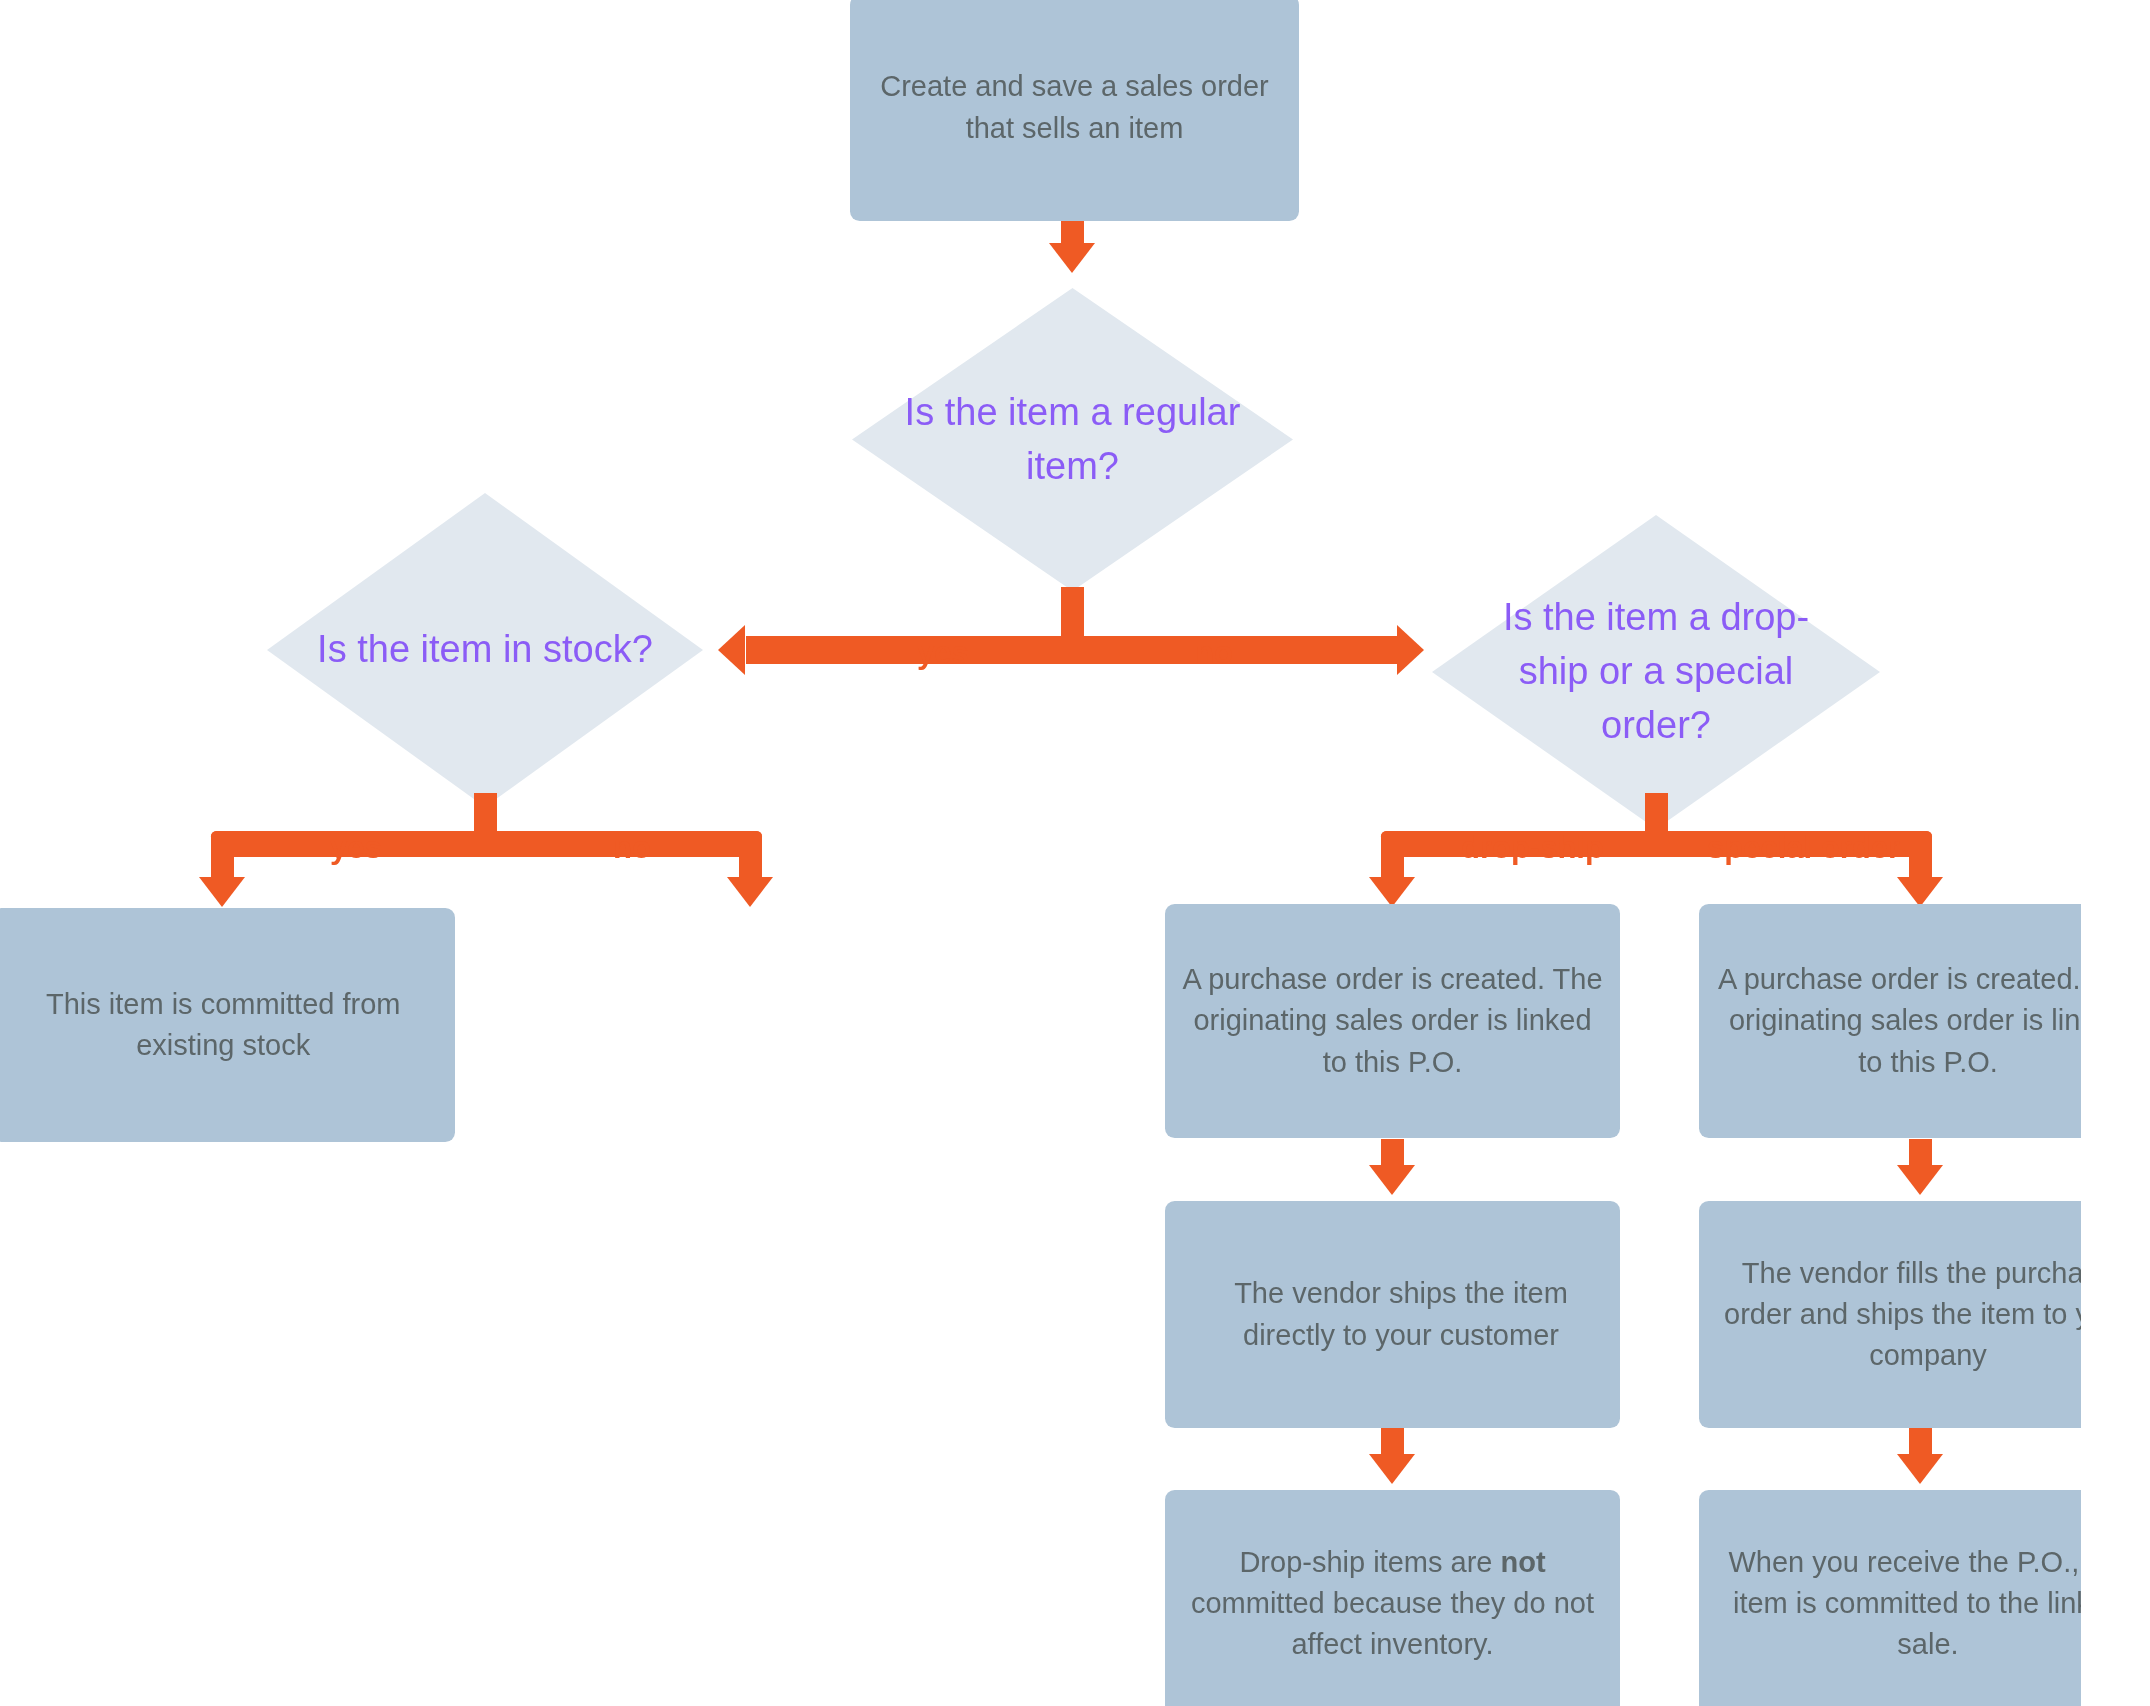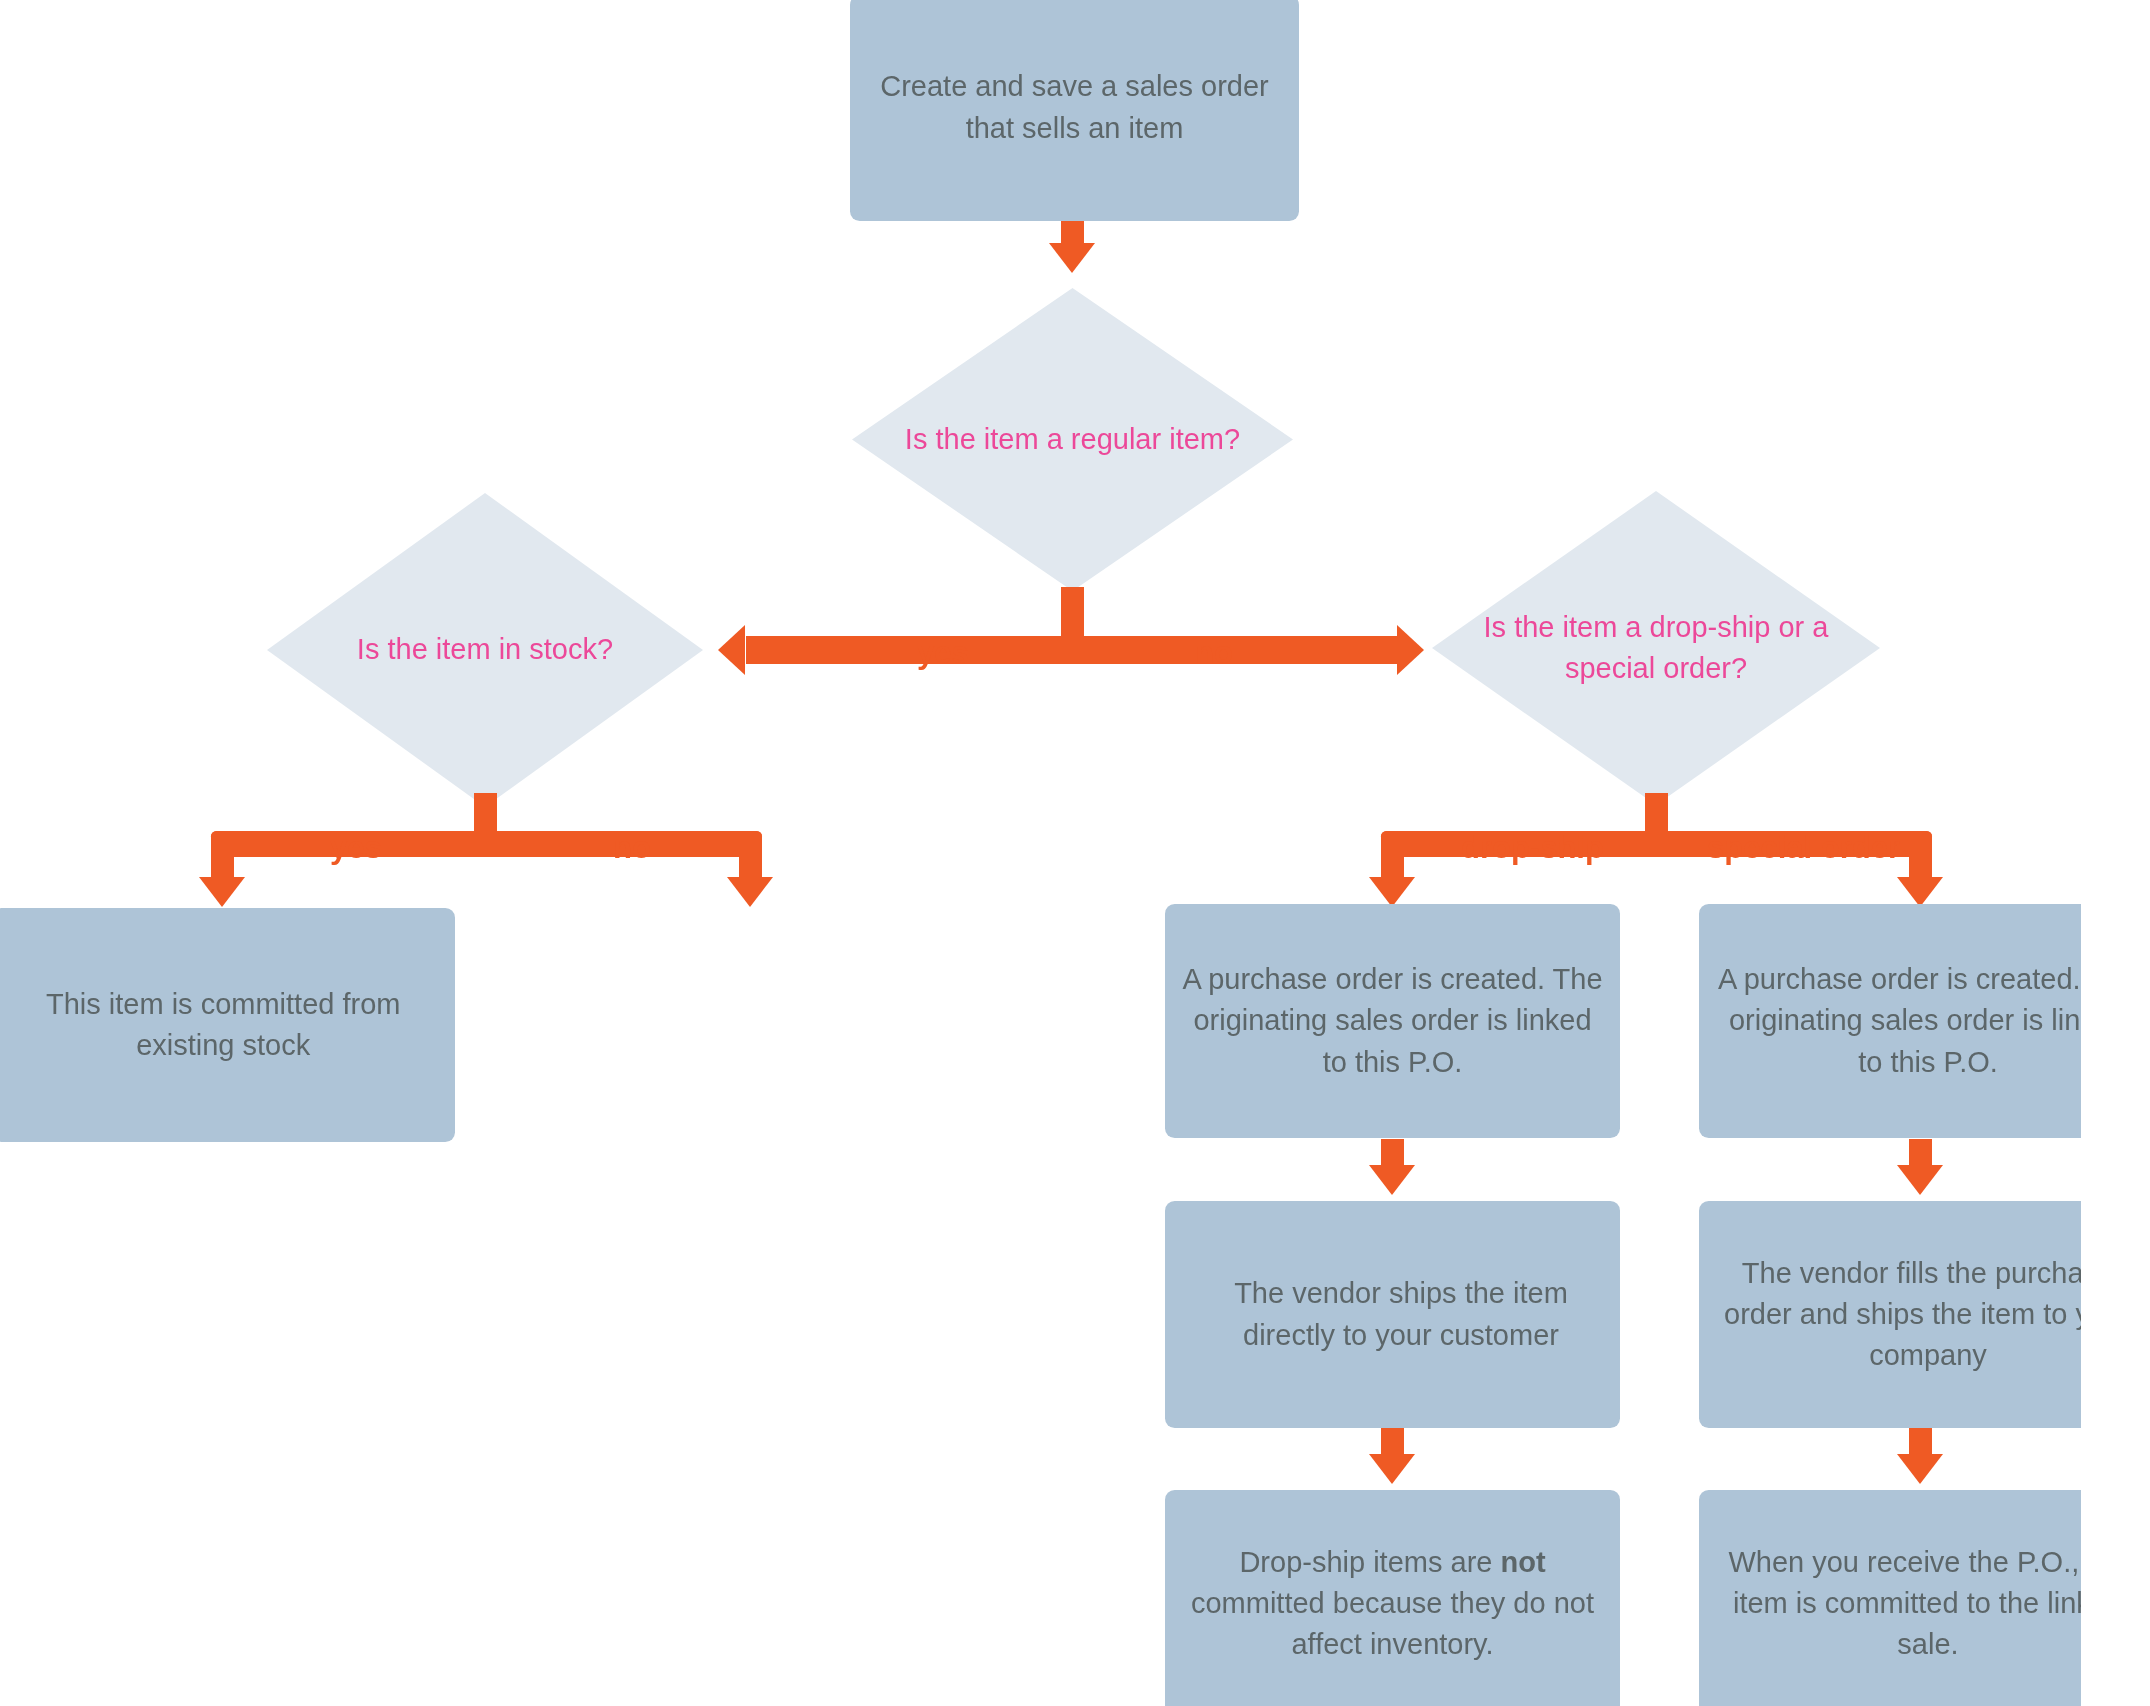--- a/index.html
+++ b/index.html
@@ -17,22 +17,22 @@
     line-height:1.42;
     padding:0 15px;
     box-sizing:border-box;
   }
   .box b{font-weight:bold;color:#5c6669;}
 
   .diamond{
     position:absolute;
     display:flex;align-items:center;justify-content:center;
     text-align:center;
-    color:#ec4899;
-    font-size:29px;
+    color:#8b5cf6;
+    font-size:38px;
     line-height:1.42;
     box-sizing:border-box;
   }
   .diamond .dshape{
     position:absolute;left:0;top:0;width:100%;height:100%;
     background:#e1e8ef;
     clip-path:polygon(50% 0%,100% 50%,50% 100%,0% 50%);
     border-radius:4.1px;
   }
   .diamond .dtext{position:relative;z-index:2;width:78%;}
@@ -90,21 +90,21 @@
   <div class="tipleft" style="left:718px;top:625px;"></div>
   <div class="tipright" style="left:1397px;top:625px;"></div>
   <div class="elbl" style="left:917px;top:637px;">yes</div>
   <div class="elbl" style="left:1195px;top:637px;">no</div>
 
   <div class="diamond" style="left:267px;top:493px;width:436px;height:314px;">
     <div class="dshape"></div>
     <div class="dtext">Is the item in stock?</div>
   </div>
 
-  <div class="diamond" style="left:1432px;top:491px;width:448px;height:314px;">
+  <div class="diamond" style="left:1432px;top:515px;width:448px;height:314px;">
     <div class="dshape"></div>
     <div class="dtext">Is the item a drop-ship or a special order?</div>
   </div>
 
   <div class="bar" style="left:474px;top:793px;width:23.4px;height:52px;"></div>
   <div class="bar" style="left:211px;top:831px;width:551px;height:26px;border-radius:5.5px;"></div>
   <div class="bar" style="left:211px;top:831px;width:23.4px;height:55px;border-radius:5.5px 0 0 0;"></div>
   <div class="tipdown" style="left:199px;top:877px;"></div>
   <div class="bar" style="left:739px;top:831px;width:23.4px;height:55px;border-radius:0 5.5px 0 0;"></div>
   <div class="tipdown" style="left:727px;top:877px;"></div>

